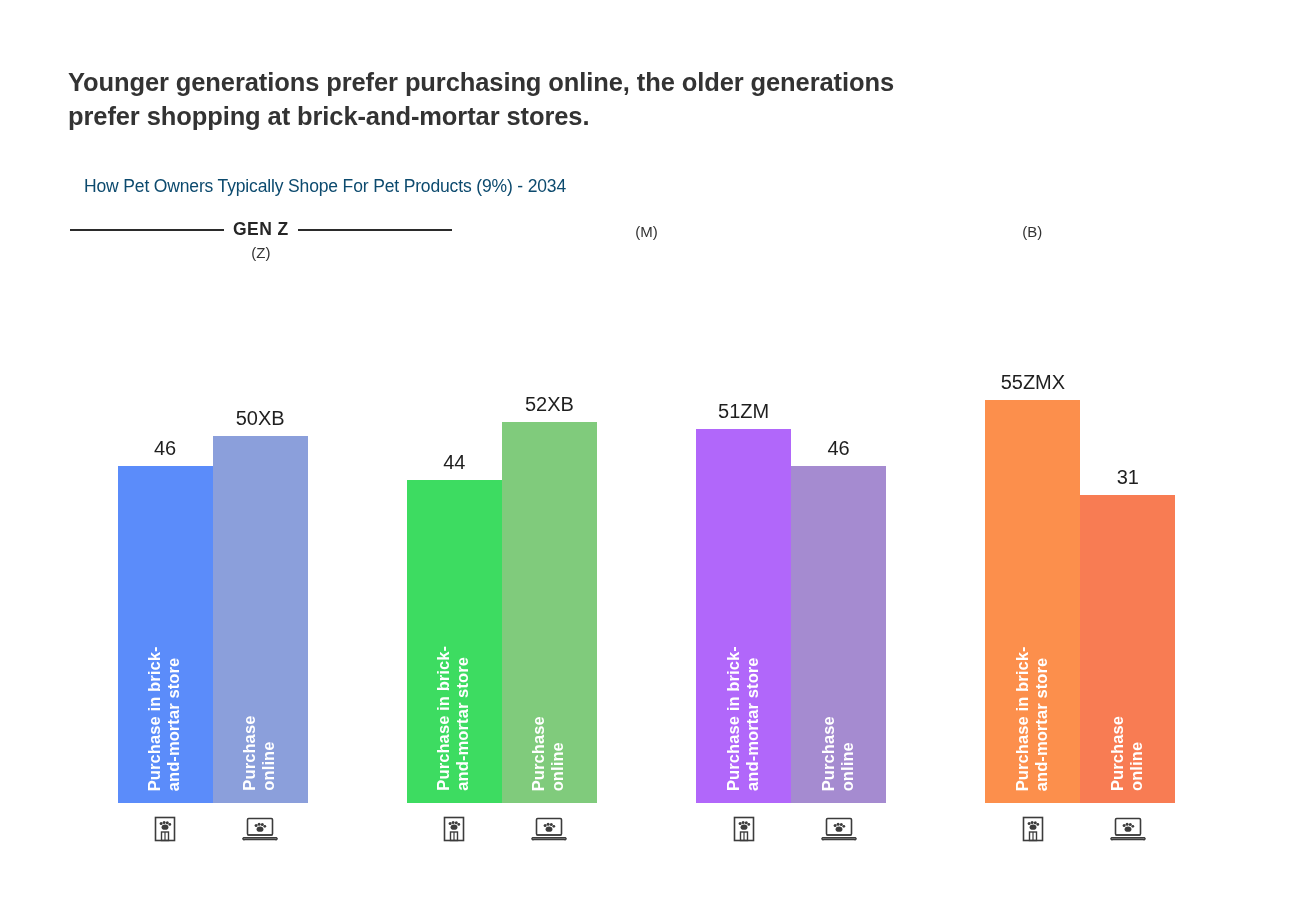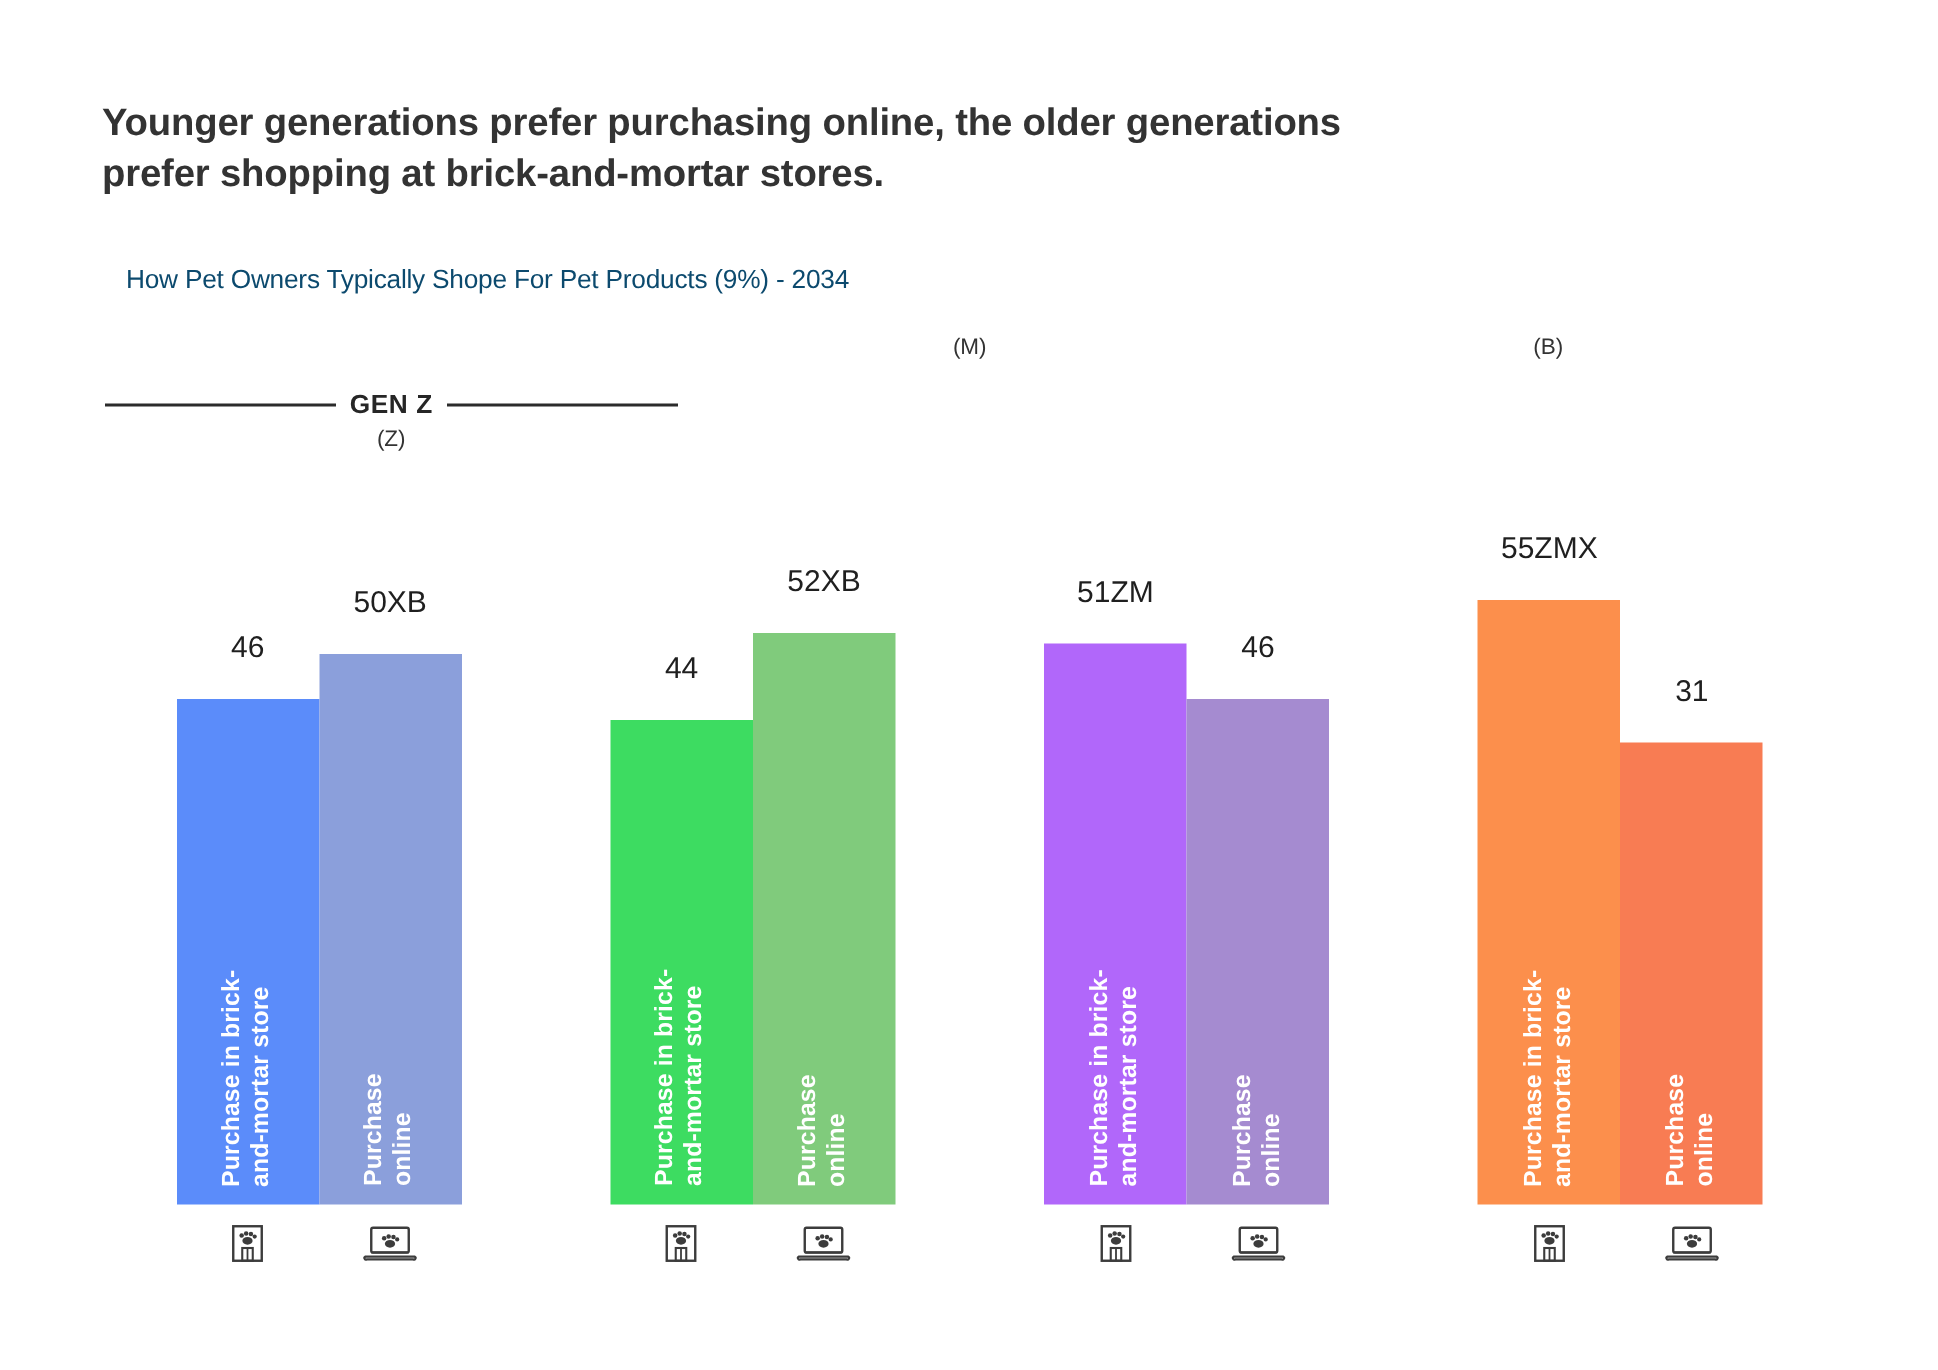--- a/index.html
+++ b/index.html
@@ -59,21 +59,20 @@
     flex-direction: column;
     align-items: center;
   }
   .group-head-row {
     width: 100%;
     display: flex;
     align-items: center;
     gap: 9px;
     padding: 0 2px;
     box-sizing: border-box;
-    margin-top: 40px;
   }
   .rule {
     flex: 1 1 auto;
     height: 2px;
     background: #2b2b2b;
   }
   .group-name {
     font-size: 17.5px;
     font-weight: bold;
     letter-spacing: 0.4px;
@@ -119,21 +118,21 @@
     align-items: center;
   }
   .bar-value {
     position: absolute;
     bottom: 100%;
     left: 0;
     width: 100%;
     text-align: center;
     font-size: 20px;
     color: #1f1f1f;
-    padding-bottom: 22px;
+    padding-bottom: 6px;
     white-space: nowrap;
   }
   .bar {
     width: 100%;
     position: relative;
     overflow: hidden;
     display: flex;
     justify-content: center;
   }
   .bar-label {

